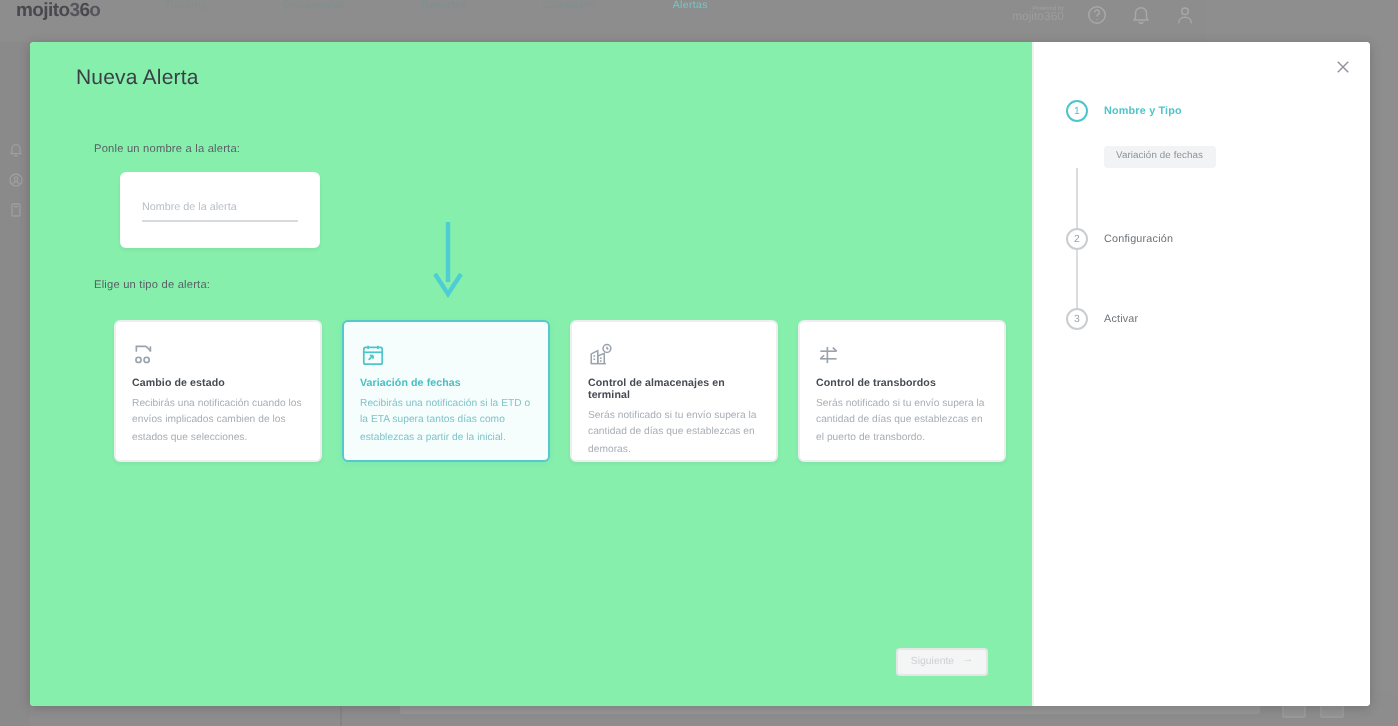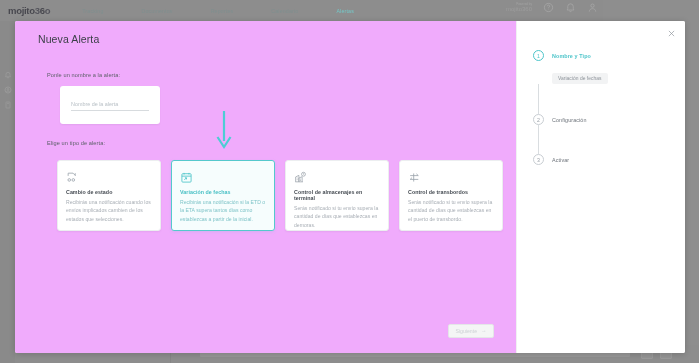--- a/index.html
+++ b/index.html
@@ -19,21 +19,21 @@
     inset: 0;
     background: #8e8e8e;
   }
 
   #topbar {
     position: absolute;
     top: 0; left: 0;
     width: 603px; height: 21px;
     background: #8d8d8d;
     display: flex;
-    align-items: center;
+    align-items: flex-start;
   }
   .brand-logo {
     margin-left: 8px;
     font-size: 9.5px;
     font-weight: bold;
     color: #3c3c44;
     letter-spacing: -0.3px;
     opacity: 0.85;
   }
   .brand-logo .ring {
@@ -125,21 +125,21 @@
     border-radius: 2px;
     box-shadow: 0 1px 6px rgba(0,0,0,0.18);
     display: flex;
     overflow: hidden;
   }
 
   #modal-main {
     width: 501px;
     height: 100%;
     position: relative;
-    background: #f0abfc;
+    background: #86efac;
   }
 
   #modal-title {
     position: absolute;
     left: 23px; top: 12px;
     font-size: 10.5px;
     color: #3a3f46;
     letter-spacing: 0.1px;
   }
 

